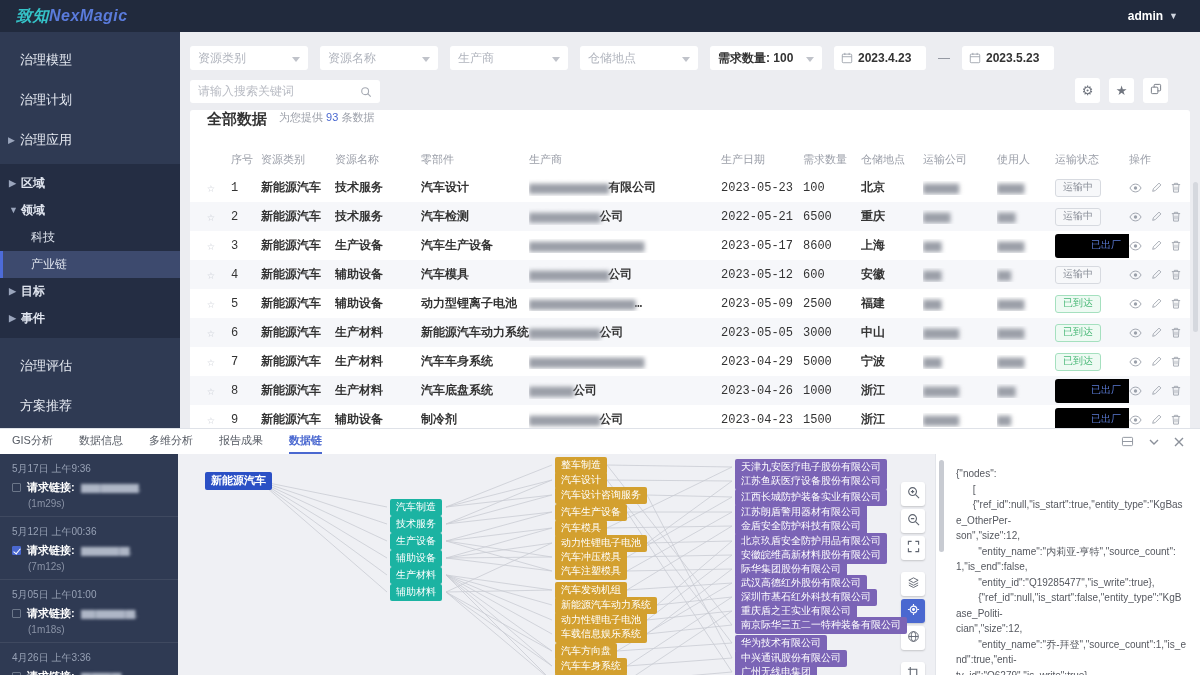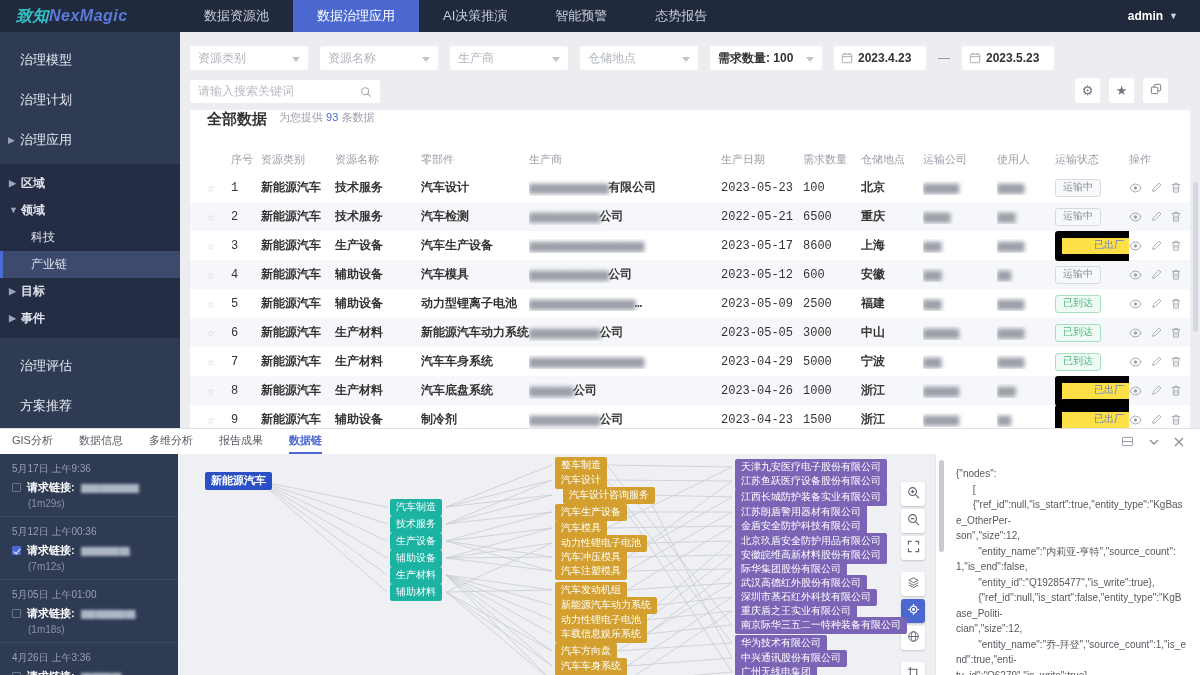--- a/index.html
+++ b/index.html
@@ -55,21 +55,21 @@
   .trow { height:29px; font-size:12px; color:#333; }
   .trow:nth-child(even) { background:#f6f7fa; }
   .c { flex:none; padding-right:4px; white-space:nowrap; overflow:hidden; }
   .c0{width:24px;} .c1{width:30px;} .c2{width:74px;} .c3{width:86px;} .c4{width:108px;} .c5{width:192px;}
   .c6{width:82px;} .c7{width:58px;} .c8{width:62px;} .c9{width:74px;} .c10{width:58px;} .c11{width:74px;} .c12{width:60px;}
   .bold { font-weight:bold; }
   .rstar { color:#c4c8d0; font-size:13px; cursor:pointer; }
   .blur { filter:blur(2px); color:#9b9fa8; font-size:9px; letter-spacing:-1px; }
   .badge { display:inline-block; font-size:10px; padding:2px 7px; border-radius:3px; line-height:1.2; }
   .badge.gray { color:#8a8f99; border:1px solid #d7dae0; background:#f7f8fa; }
-  .badge.blue { color:#5b7bd5; border:7px solid #000000; background:#fde047;padding-left:32px; }
+  .badge.blue { color:#5b7bd5; border:4px solid #000000; background:#000000;padding-left:32px; }
   .badge.green{ color:#49b877; border:1px solid #a5e0bf; background:#eefaf3; }
   .ops { display:flex; gap:9px; align-items:center; color:#9aa0aa; }
   .ops span { cursor:pointer; display:flex; }
   .main-scroll { position:absolute; right:2px; top:150px; width:5px; height:150px; background:#d5d8de; border-radius:3px; }
 
   
   .bottom { position:absolute; top:428px; left:0; right:0; bottom:0; background:#fff; border-top:1px solid #dfe2e8; }
   .tabbar { height:25px; display:flex; align-items:center; padding-left:12px; }
   .tab { font-size:11px; color:#555a63; margin-right:26px; height:25px; line-height:23px; cursor:pointer; }
   .tab.active { color:#4a68d0; font-weight:bold; border-bottom:2px solid #4a68d0; }
@@ -108,27 +108,20 @@
   .json-scroll { position:absolute; left:3px; top:6px; width:5px; height:92px; background:#c8cbd2; border-radius:3px; }
 </style>
 </head>
 <body>
 
 <div class="navbar">
   <div class="logo">
     <span class="p1">致知</span>
       <span class="p2">NexMagic</span>
   </div>
-  <div class="nav-menu" id="nav-menu">
-      <div class="nav-item">数据资源池</div>
-      <div class="nav-item active">数据治理应用</div>
-      <div class="nav-item">AI决策推演</div>
-      <div class="nav-item">智能预警</div>
-      <div class="nav-item">态势报告</div>
-    </div>
   <div class="nav-user">
     <span>admin</span>
     <span class="caret" style="font-size:9px;">▼</span>
   </div>
 </div>
 
 <div class="sidebar">
   <div id="side-top" style="padding-top:8px;">
       <div class="side-item"><span>治理模型</span></div>
       <div class="side-item"><span>治理计划</span></div>
@@ -723,21 +716,21 @@
         </div>
     <div class="gnode g-root" style="left: 27px; top: 18px;">新能源汽车</div>
         <div class="gnode g-l1" style="left: 212px; top: 45px;">汽车制造</div>
         <div class="gnode g-l1" style="left: 212px; top: 62px;">技术服务</div>
         <div class="gnode g-l1" style="left: 212px; top: 79px;">生产设备</div>
         <div class="gnode g-l1" style="left: 212px; top: 96px;">辅助设备</div>
         <div class="gnode g-l1" style="left: 212px; top: 113px;">生产材料</div>
         <div class="gnode g-l1" style="left: 212px; top: 130px;">辅助材料</div>
         <div class="gnode g-l2" style="left: 377px; top: 3px;">整车制造</div>
         <div class="gnode g-l2" style="left: 377px; top: 18px;">汽车设计</div>
-        <div class="gnode g-l2" style="left: 377px; top: 33px; margin-left: 8px;">汽车设计咨询服务</div>
+        <div class="gnode g-l2" style="left: 377px; top: 33px;">汽车设计咨询服务</div>
         <div class="gnode g-l2" style="left: 377px; top: 50px;">汽车生产设备</div>
         <div class="gnode g-l2" style="left: 377px; top: 66px;">汽车模具</div>
         <div class="gnode g-l2" style="left: 377px; top: 81px;">动力性锂电子电池</div>
         <div class="gnode g-l2" style="left: 377px; top: 95px;">汽车冲压模具</div>
         <div class="gnode g-l2" style="left: 377px; top: 109px;">汽车注塑模具</div>
         <div class="gnode g-l2" style="left: 377px; top: 128px;">汽车发动机组</div>
         <div class="gnode g-l2" style="left: 377px; top: 143px;">新能源汽车动力系统</div>
         <div class="gnode g-l2" style="left: 377px; top: 158px;">动力性锂电子电池</div>
         <div class="gnode g-l2" style="left: 377px; top: 172px;">车载信息娱乐系统</div>
         <div class="gnode g-l2" style="left: 377px; top: 189px;">汽车方向盘</div>

